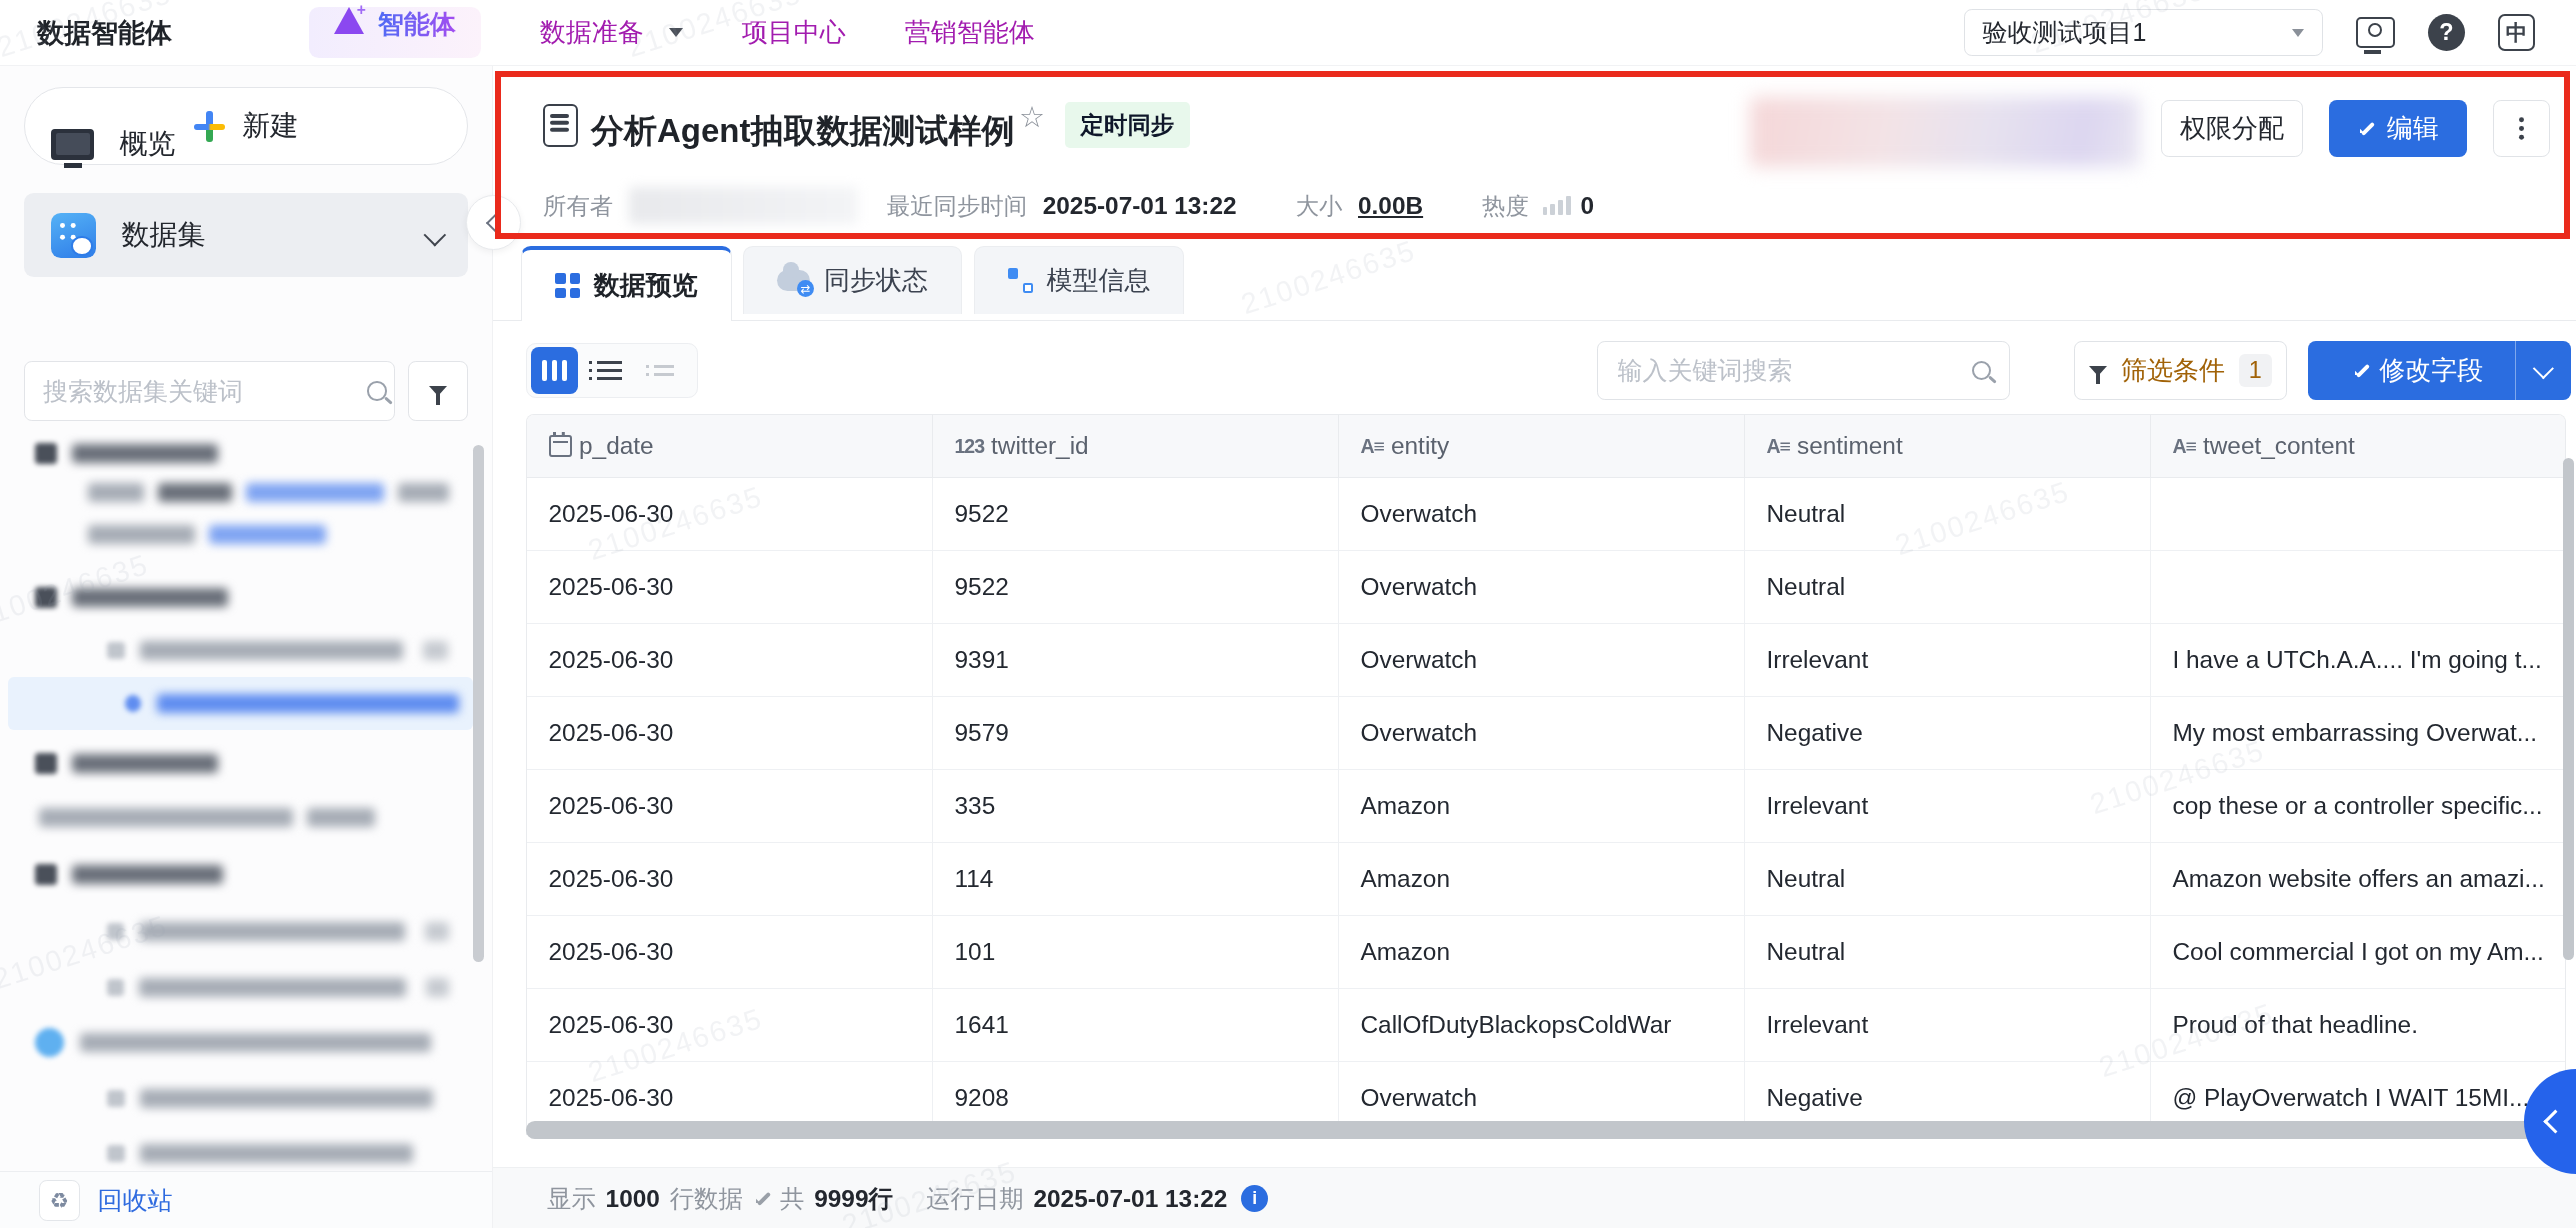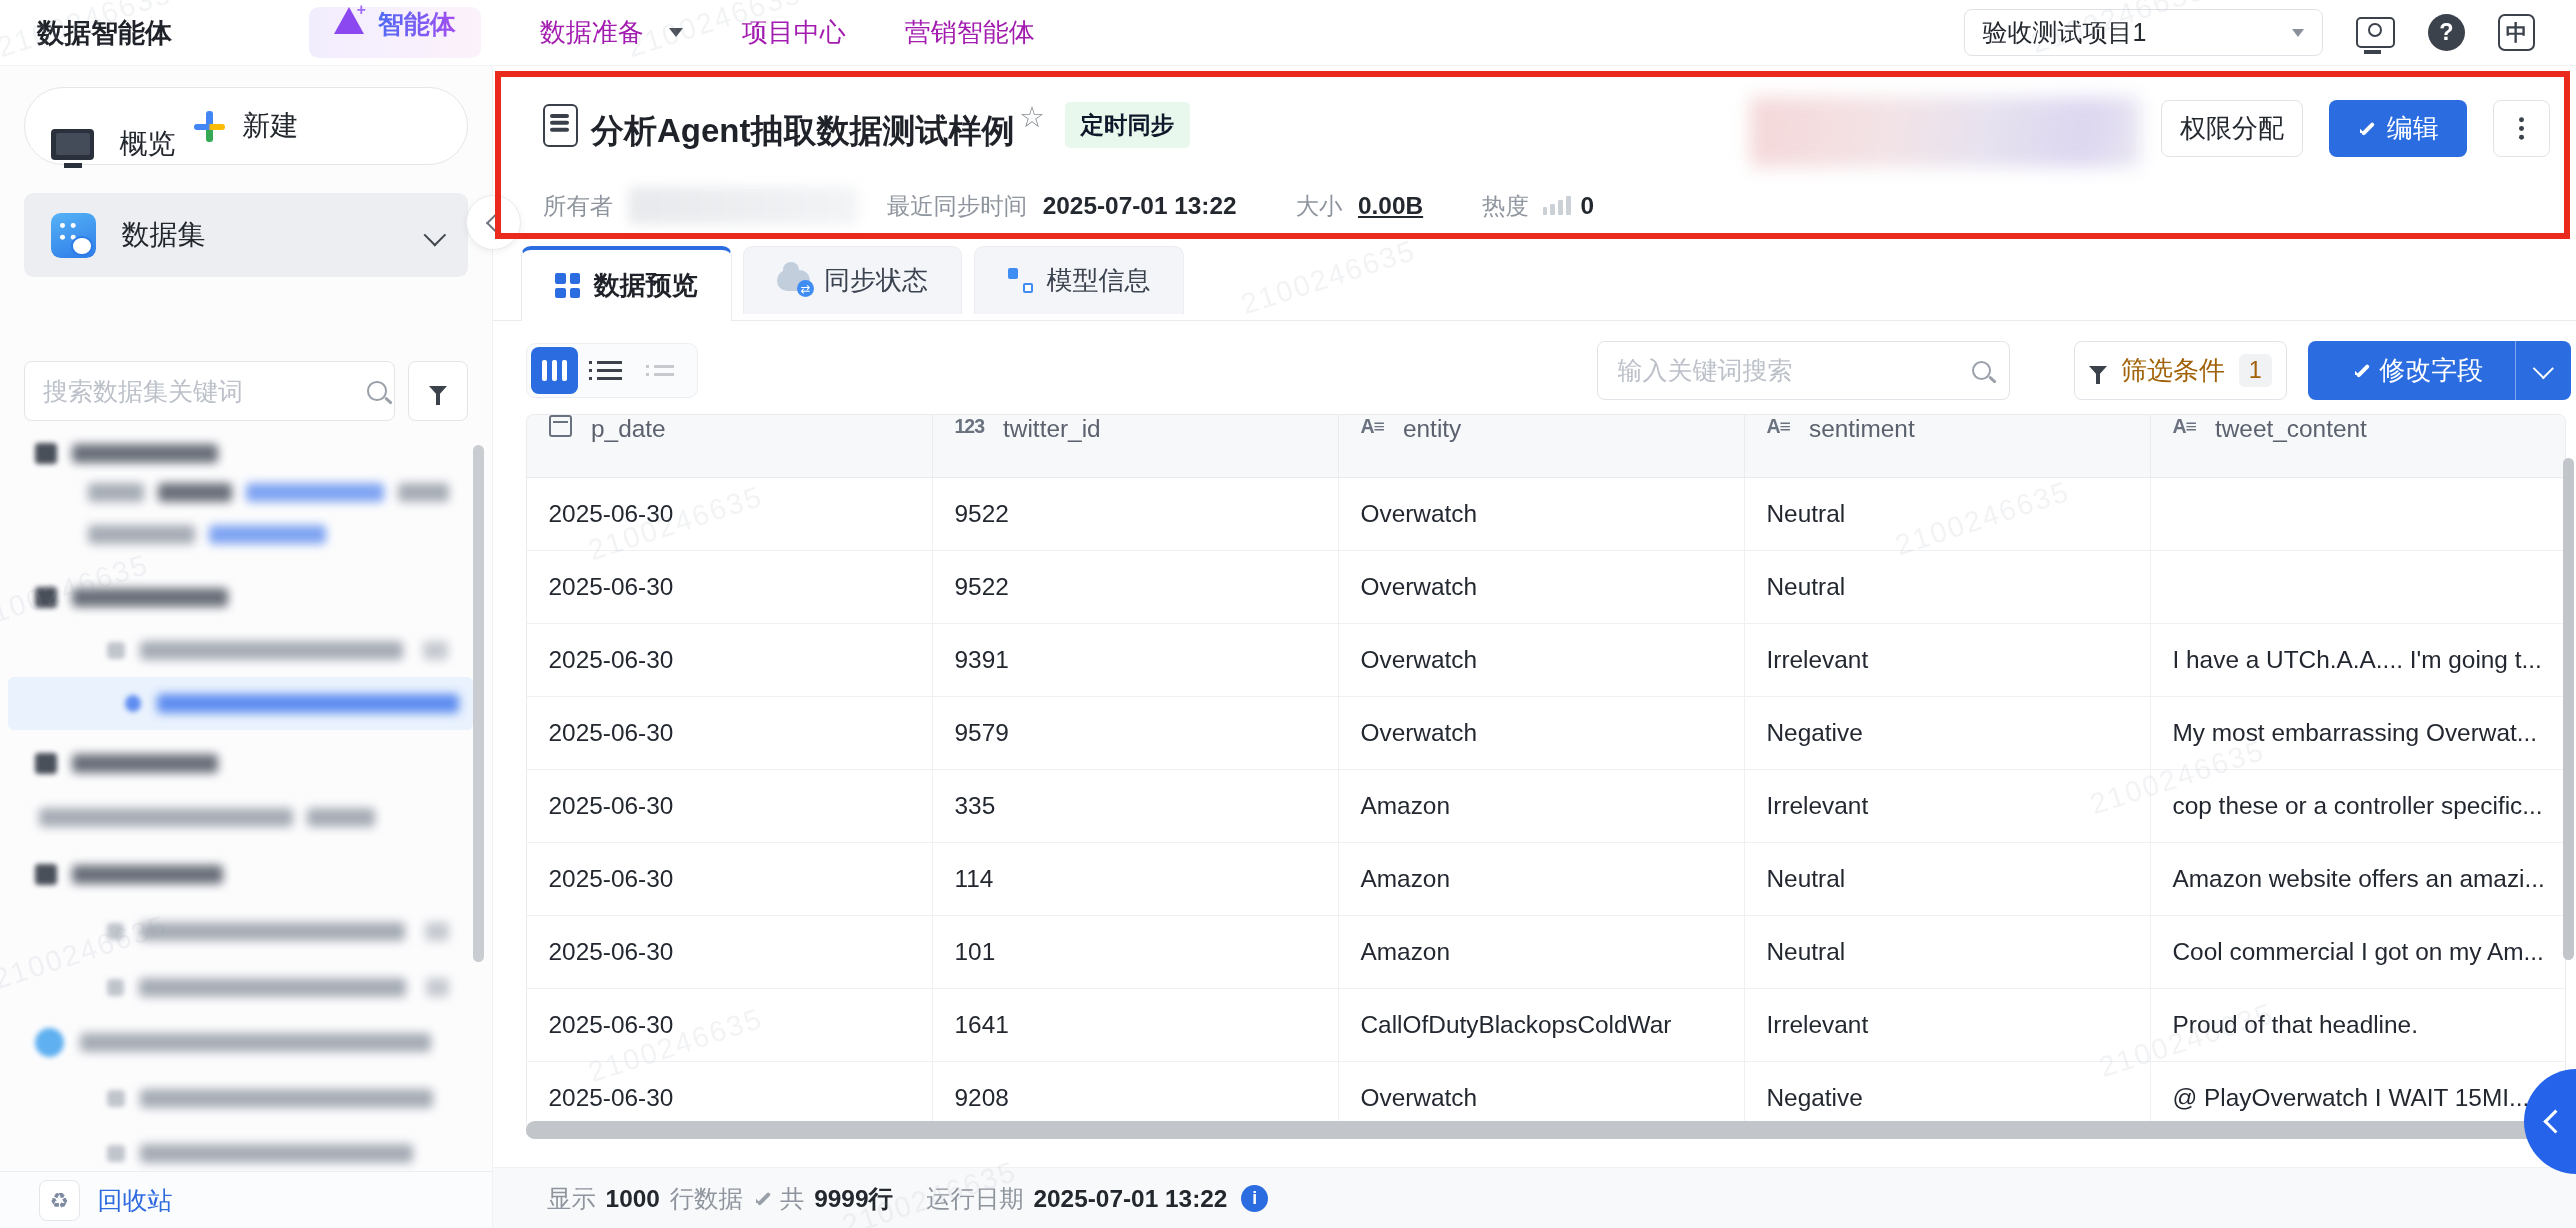--- a/index.html
+++ b/index.html
@@ -180,21 +180,21 @@
   .bm-main{flex:1;display:flex;align-items:center;justify-content:center;gap:9.8px;height:100%;padding-left:12px;}
   .bm-split{width:1px;height:100%;background:rgba(255,255,255,.4);}
   .bm-caret{width:55px;height:100%;display:flex;align-items:center;justify-content:center;}
   .chev-dn-w{width:12.7px;height:12.7px;border-right:2.9px solid #fff;border-bottom:2.9px solid #fff;transform:rotate(45deg);margin-top:-4.9px;}
 
   
   .table{position:absolute;left:34px;top:349px;width:2038px;border:1px solid #e9ebee;border-bottom:none;
          border-radius:7.8px 7.8px 0 0;overflow:hidden;background:#fff;}
   .thead{display:grid;grid-template-columns:406px 406px 406px 406px 1fr;height:62px;background:#f7f8fa;
          border-bottom:1px solid #e9ebee;}
-  .hcell{display:flex;padding-left:21.5px;font-size:24.4px;color:#5b626e;gap:19px;
+  .hcell{display:flex;align-items:center;padding-left:21.5px;font-size:24.4px;color:#5b626e;gap:7px;
          border-right:1px solid #e9ebee;box-sizing:border-box;}
   .hcell:last-child{border-right:none;}
   .hicon{font-size:19.5px;font-weight:bold;color:#6a7280;letter-spacing:-1px;}
   .cal{width:19.5px;height:17.6px;border:2px solid #6a7280;border-radius:2.9px;position:relative;flex:none;}
   .cal::before{content:'';position:absolute;left:2px;right:2px;top:3.9px;height:2px;background:#6a7280;}
   .cal::after{content:'';position:absolute;top:-4.9px;left:2.9px;width:2.9px;height:4.9px;background:#6a7280;
               box-shadow:8.8px 0 0 #6a7280;}
   .trow{display:grid;grid-template-columns:406px 406px 406px 406px 1fr;height:72px;border-bottom:1px solid #eef0f3;}
   .tcell{display:flex;align-items:center;padding-left:21.5px;font-size:24.4px;color:#232830;
          border-right:1px solid #eef0f3;box-sizing:border-box;white-space:nowrap;overflow:hidden;}

